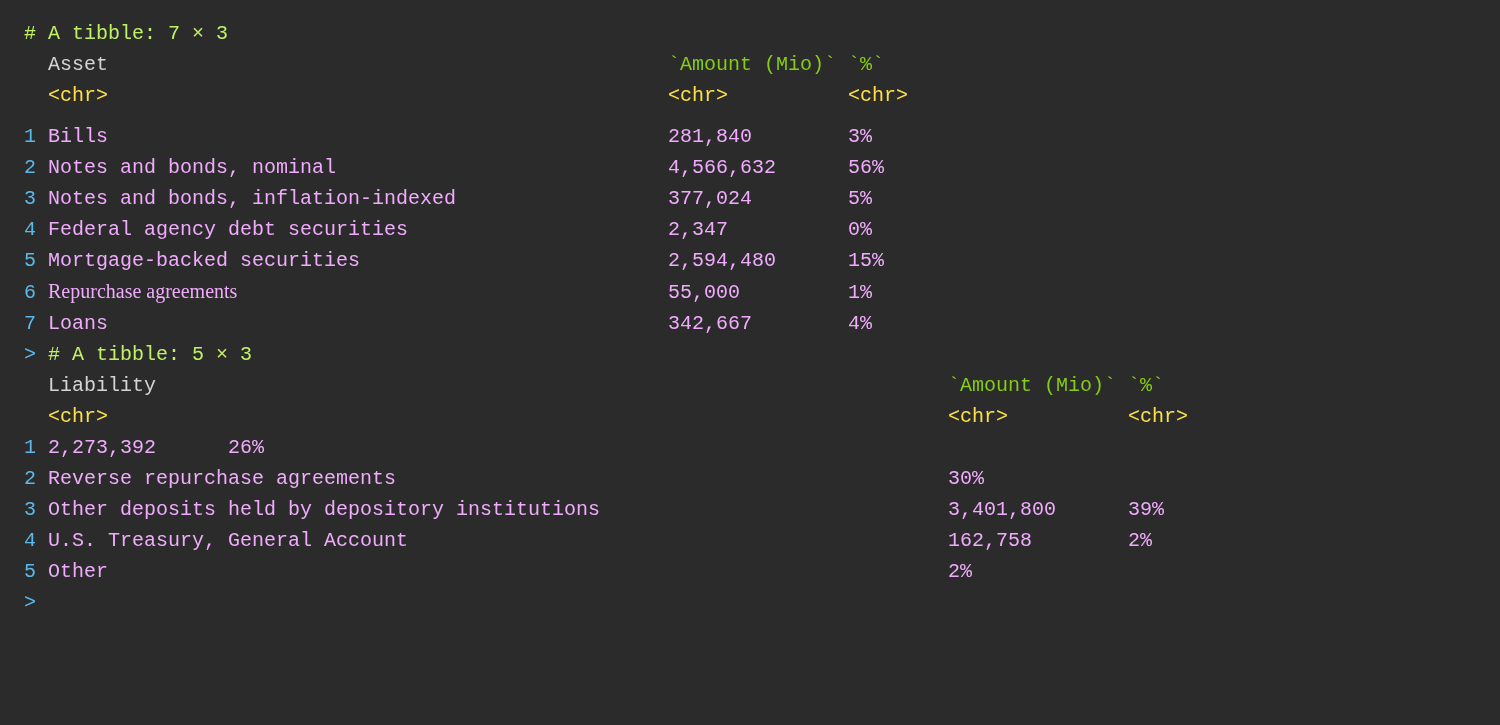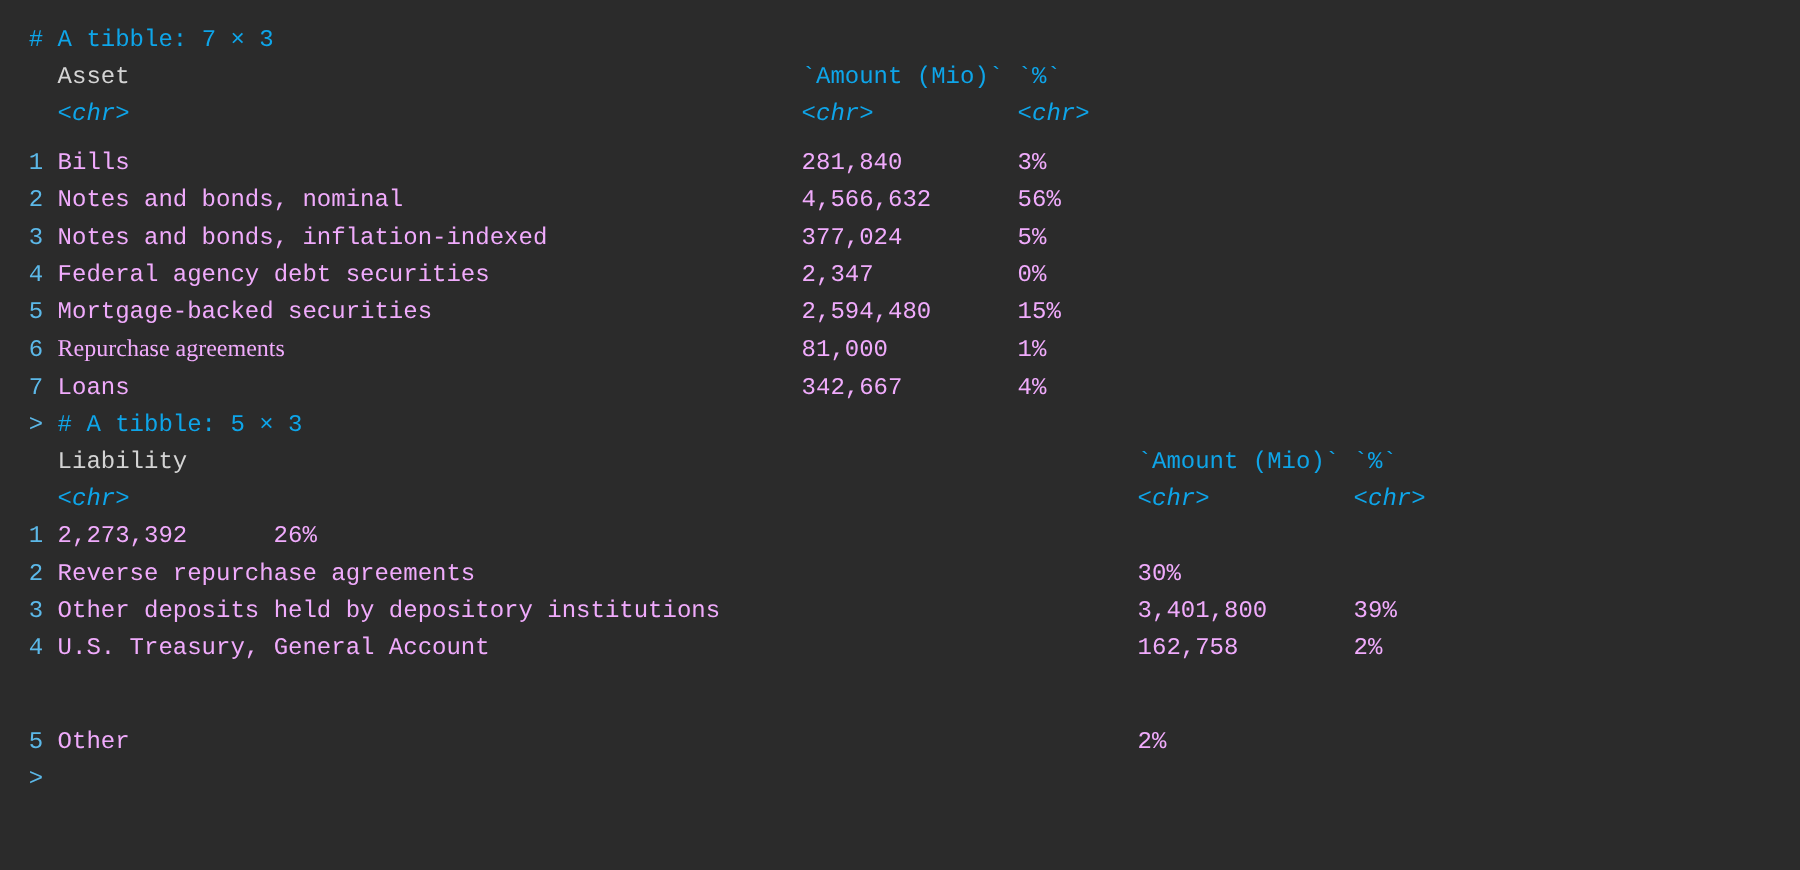--- a/index.html
+++ b/index.html
@@ -12,26 +12,26 @@
       height: 725px;
       overflow: hidden;
       padding: 18px 24px;
     }
     .line {
       display: flex;
       align-items: baseline;
       white-space: pre;
       line-height: 1.55;
     }
-    .comment { color: #0ea5e9; }
+    .comment { color: #bef264; }
     .row-num { color: #5cb8e8; min-width: 24px; display: inline-block; }
-    .col-type { color: #0ea5e9; font-style: italic; }
+    .col-type { color: #fde047; }
     .prompt { color: #5cb8e8; }
     .col-header { color: #d4d4d4; }
-    .backtick-col { color: #0ea5e9; }
+    .backtick-col { color: #84cc16; }
     .cell { color: #f0abfc; }
   </style>
 </head>
 <body>
 
 <div>
 
   <div class="line">
     <span class="comment"># A tibble: 7 × 3</span>
   </div>
@@ -49,21 +49,21 @@
     <span class="col-type" style="display:inline-block;width:180px;">&lt;chr&gt;</span>
     <span class="col-type">&lt;chr&gt;</span>
   </div>
 
   <div id="tibble1-rows">
       <div class="line"><span class="row-num" style="display:inline-block;width:24px;">1</span><span class="cell" style="display:inline-block;width:620px;">Bills</span><span class="cell" style="display:inline-block;width:180px;margin-top:10px;">281,840</span><span class="cell">3%</span></div>
       <div class="line"><span class="row-num" style="display:inline-block;width:24px;">2</span><span class="cell" style="display:inline-block;width:620px;">Notes and bonds, nominal</span><span class="cell" style="display:inline-block;width:180px;">4,566,632</span><span class="cell">56%</span></div>
       <div class="line"><span class="row-num" style="display:inline-block;width:24px;">3</span><span class="cell" style="display:inline-block;width:620px;">Notes and bonds, inflation-indexed</span><span class="cell" style="display:inline-block;width:180px;">377,024</span><span class="cell">5%</span></div>
       <div class="line"><span class="row-num" style="display:inline-block;width:24px;">4</span><span class="cell" style="display:inline-block;width:620px;">Federal agency debt securities</span><span class="cell" style="display:inline-block;width:180px;">2,347</span><span class="cell">0%</span></div>
       <div class="line"><span class="row-num" style="display:inline-block;width:24px;">5</span><span class="cell" style="display:inline-block;width:620px;">Mortgage-backed securities</span><span class="cell" style="display:inline-block;width:180px;">2,594,480</span><span class="cell">15%</span></div>
-      <div class="line"><span class="row-num" style="display:inline-block;width:24px;">6</span><span class="cell" style="display:inline-block;width:620px;font-family:Liberation Serif, serif;">Repurchase agreements</span><span class="cell" style="display:inline-block;width:180px;">81,000</span><span class="cell">1%</span></div>
+      <div class="line"><span class="row-num" style="display:inline-block;width:24px;">6</span><span class="cell" style="display:inline-block;width:620px;font-family:Liberation Serif, serif;">Repurchase agreements</span><span class="cell" style="display:inline-block;width:180px;">55,000</span><span class="cell">1%</span></div>
       <div class="line"><span class="row-num" style="display:inline-block;width:24px;">7</span><span class="cell" style="display:inline-block;width:620px;">Loans</span><span class="cell" style="display:inline-block;width:180px;">342,667</span><span class="cell">4%</span></div>
     </div>
 
   <div class="line">
     <span class="prompt" style="display:inline-block;width:24px;">&gt;</span>
     <span class="comment"># A tibble: 5 × 3</span>
   </div>
 
   <div class="line">
     <span style="display:inline-block;width:24px;"> </span>
@@ -77,20 +77,20 @@
     <span class="col-type" style="display:inline-block;width:900px;">&lt;chr&gt;</span>
     <span class="col-type" style="display:inline-block;width:180px;">&lt;chr&gt;</span>
     <span class="col-type">&lt;chr&gt;</span>
   </div>
 
   <div id="tibble2-rows">
       <div class="line"><span class="row-num" style="display:inline-block;width:24px;">1</span><span class="cell" style="display:inline-block;width:180px;">2,273,392</span><span class="cell">26%</span></div>
       <div class="line"><span class="row-num" style="display:inline-block;width:24px;">2</span><span class="cell" style="display:inline-block;width:900px;">Reverse repurchase agreements</span><span class="cell">30%</span></div>
       <div class="line"><span class="row-num" style="display:inline-block;width:24px;">3</span><span class="cell" style="display:inline-block;width:900px;">Other deposits held by depository institutions</span><span class="cell" style="display:inline-block;width:180px;">3,401,800</span><span class="cell">39%</span></div>
       <div class="line"><span class="row-num" style="display:inline-block;width:24px;">4</span><span class="cell" style="display:inline-block;width:900px;">U.S. Treasury, General Account</span><span class="cell" style="display:inline-block;width:180px;">162,758</span><span class="cell">2%</span></div>
-      <div class="line"><span class="row-num" style="display:inline-block;width:24px;">5</span><span class="cell" style="display:inline-block;width:900px;margin-top:47px;">Other</span><span class="cell">2%</span></div>
+      <div class="line"><span class="row-num" style="display:inline-block;width:24px;">5</span><span class="cell" style="display:inline-block;width:900px;">Other</span><span class="cell">2%</span></div>
     </div>
 
   <div class="line">
     <span class="prompt">&gt;</span>
   </div>
 
 </div>
 
 </body></html>

